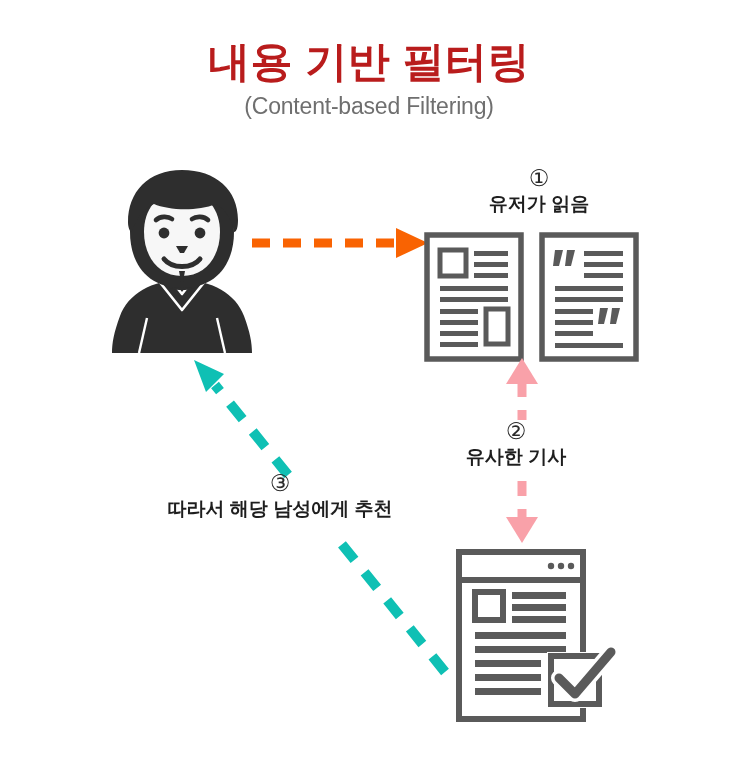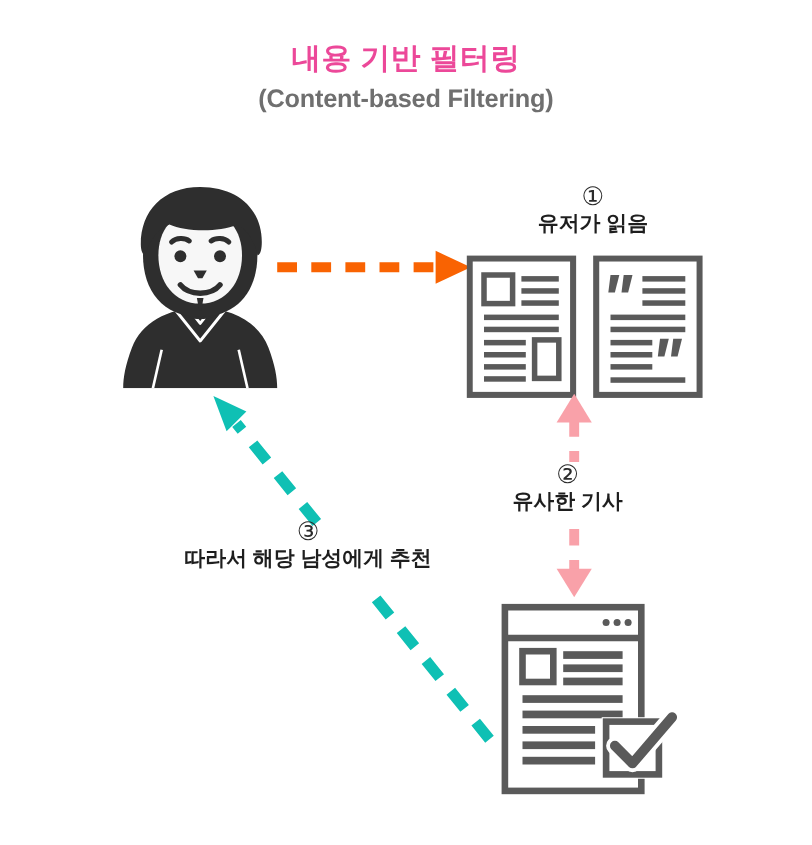--- a/index.html
+++ b/index.html
@@ -21,30 +21,30 @@
 
   
   #header {
     position: absolute;
     left: 0;
     top: 38px;
     width: 738px;
     text-align: center;
   }
   #title-ko {
-    font-size: 27px;
+    font-size: 42px;
     font-weight: 700;
-    color: #ec4899;
+    color: #b91c1c;
     letter-spacing: 0.5px;
     line-height: 1.15;
     margin: 0;
   }
   #title-en {
     font-size: 23px;
-    font-weight: 700;
+    font-weight: 400;
     color: #6f6f6f;
     letter-spacing: -0.2px;
     margin: 7px 0 0 0;
     line-height: 1.15;
   }
 
   
   .step-block {
     position: absolute;
     text-align: center;

